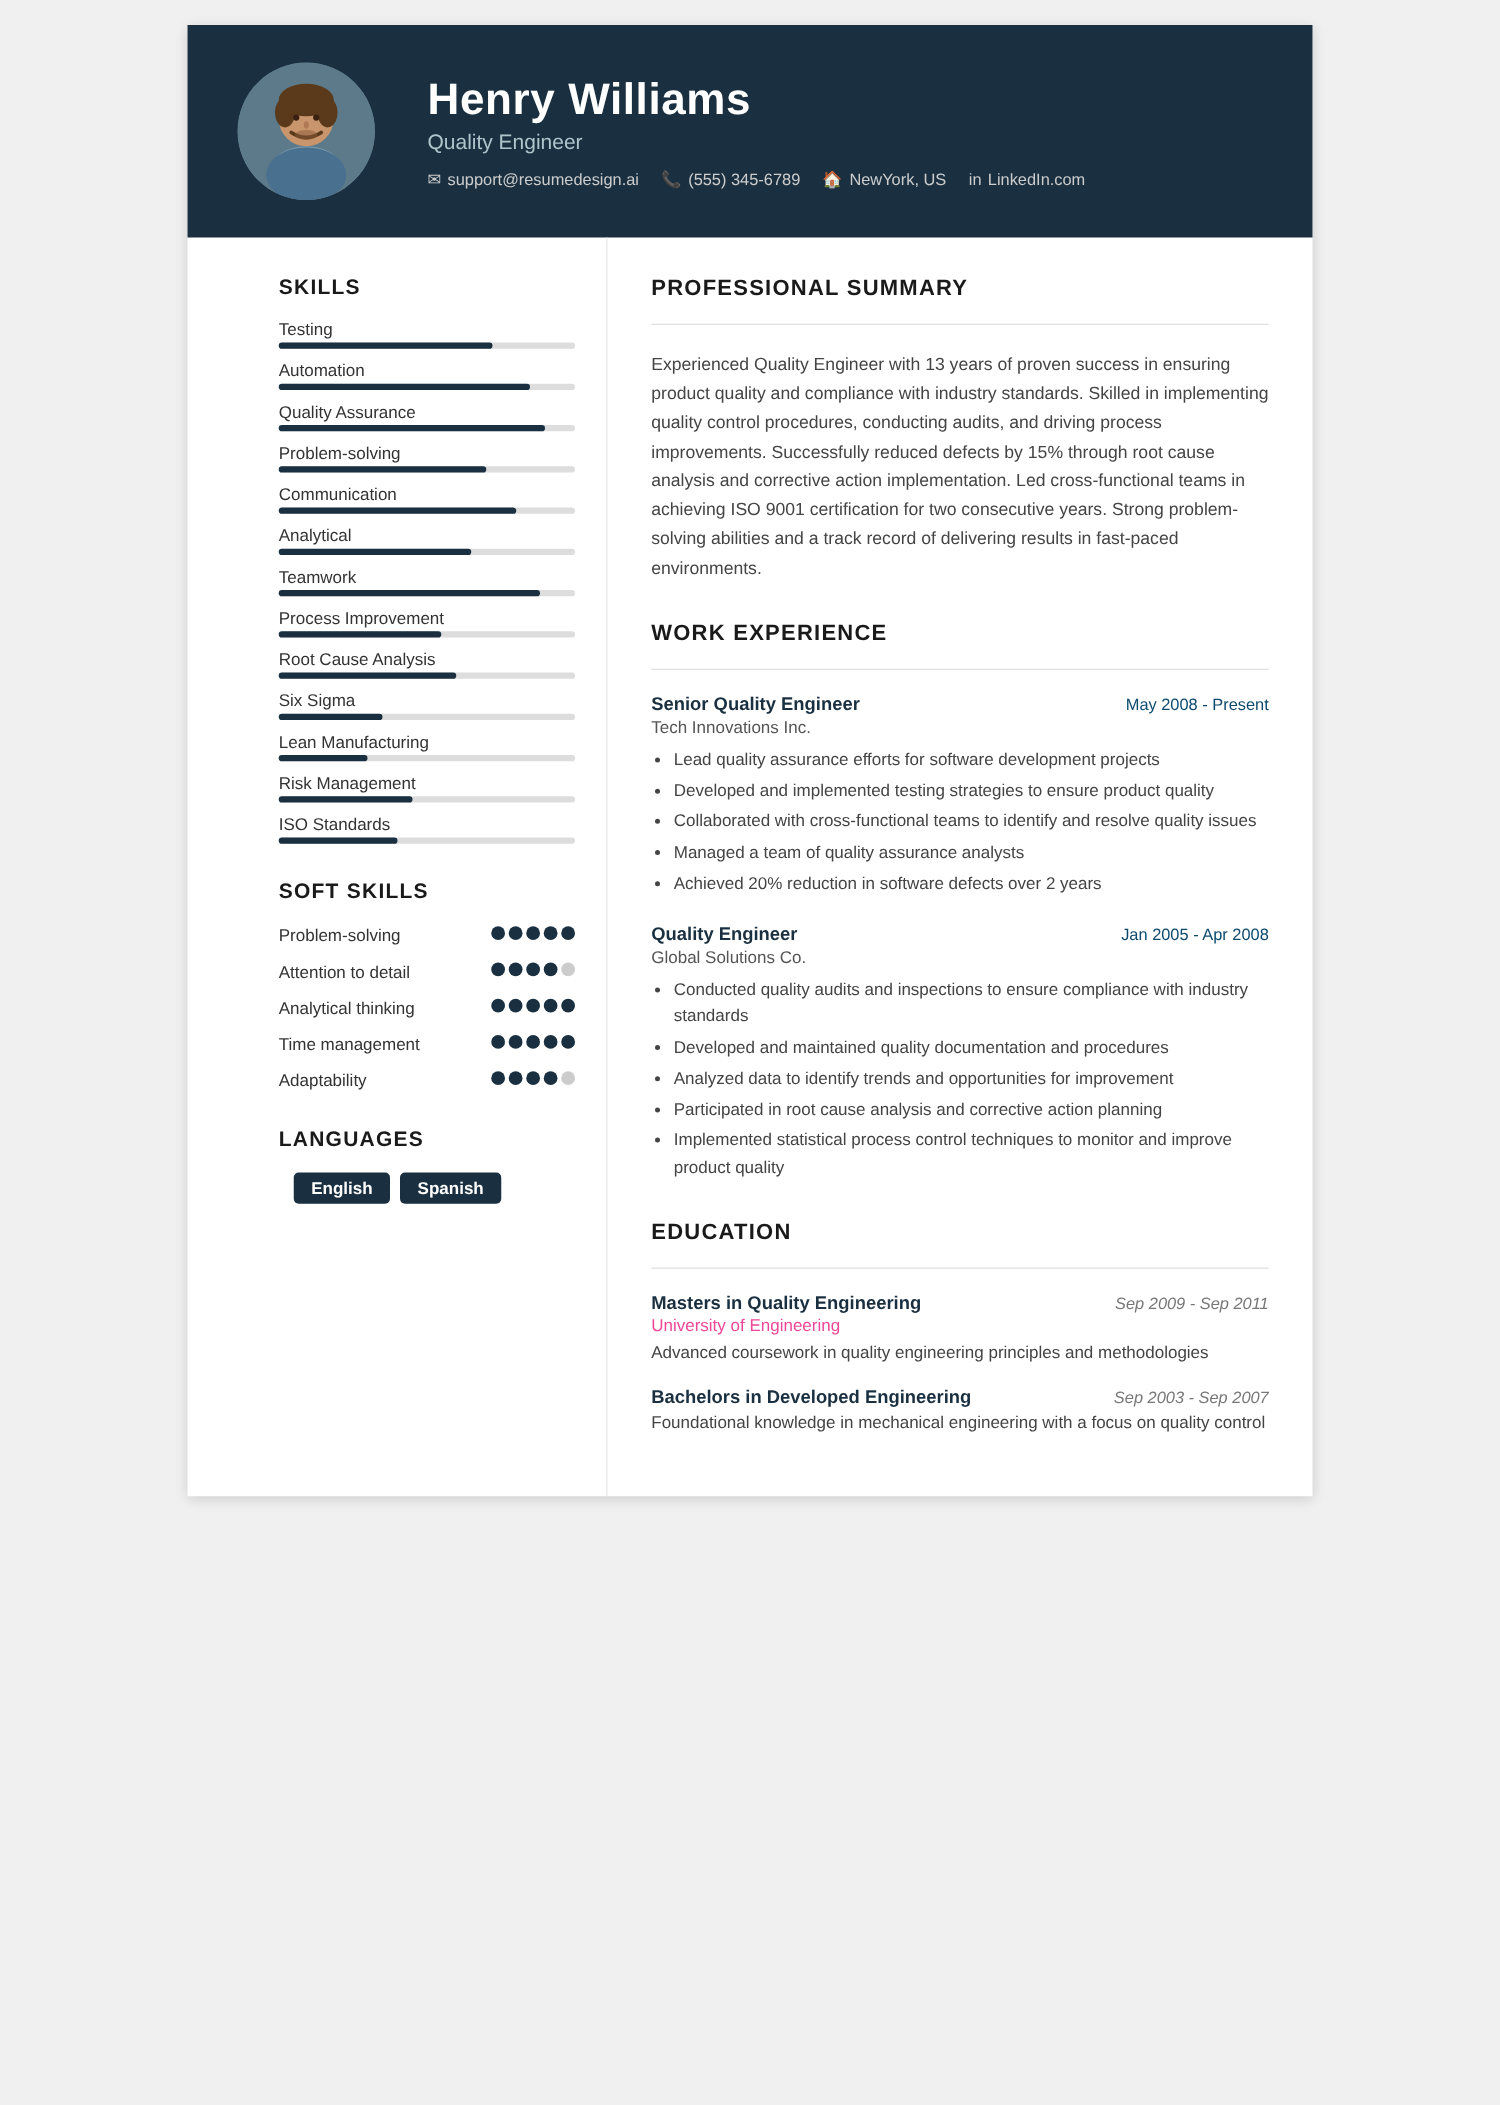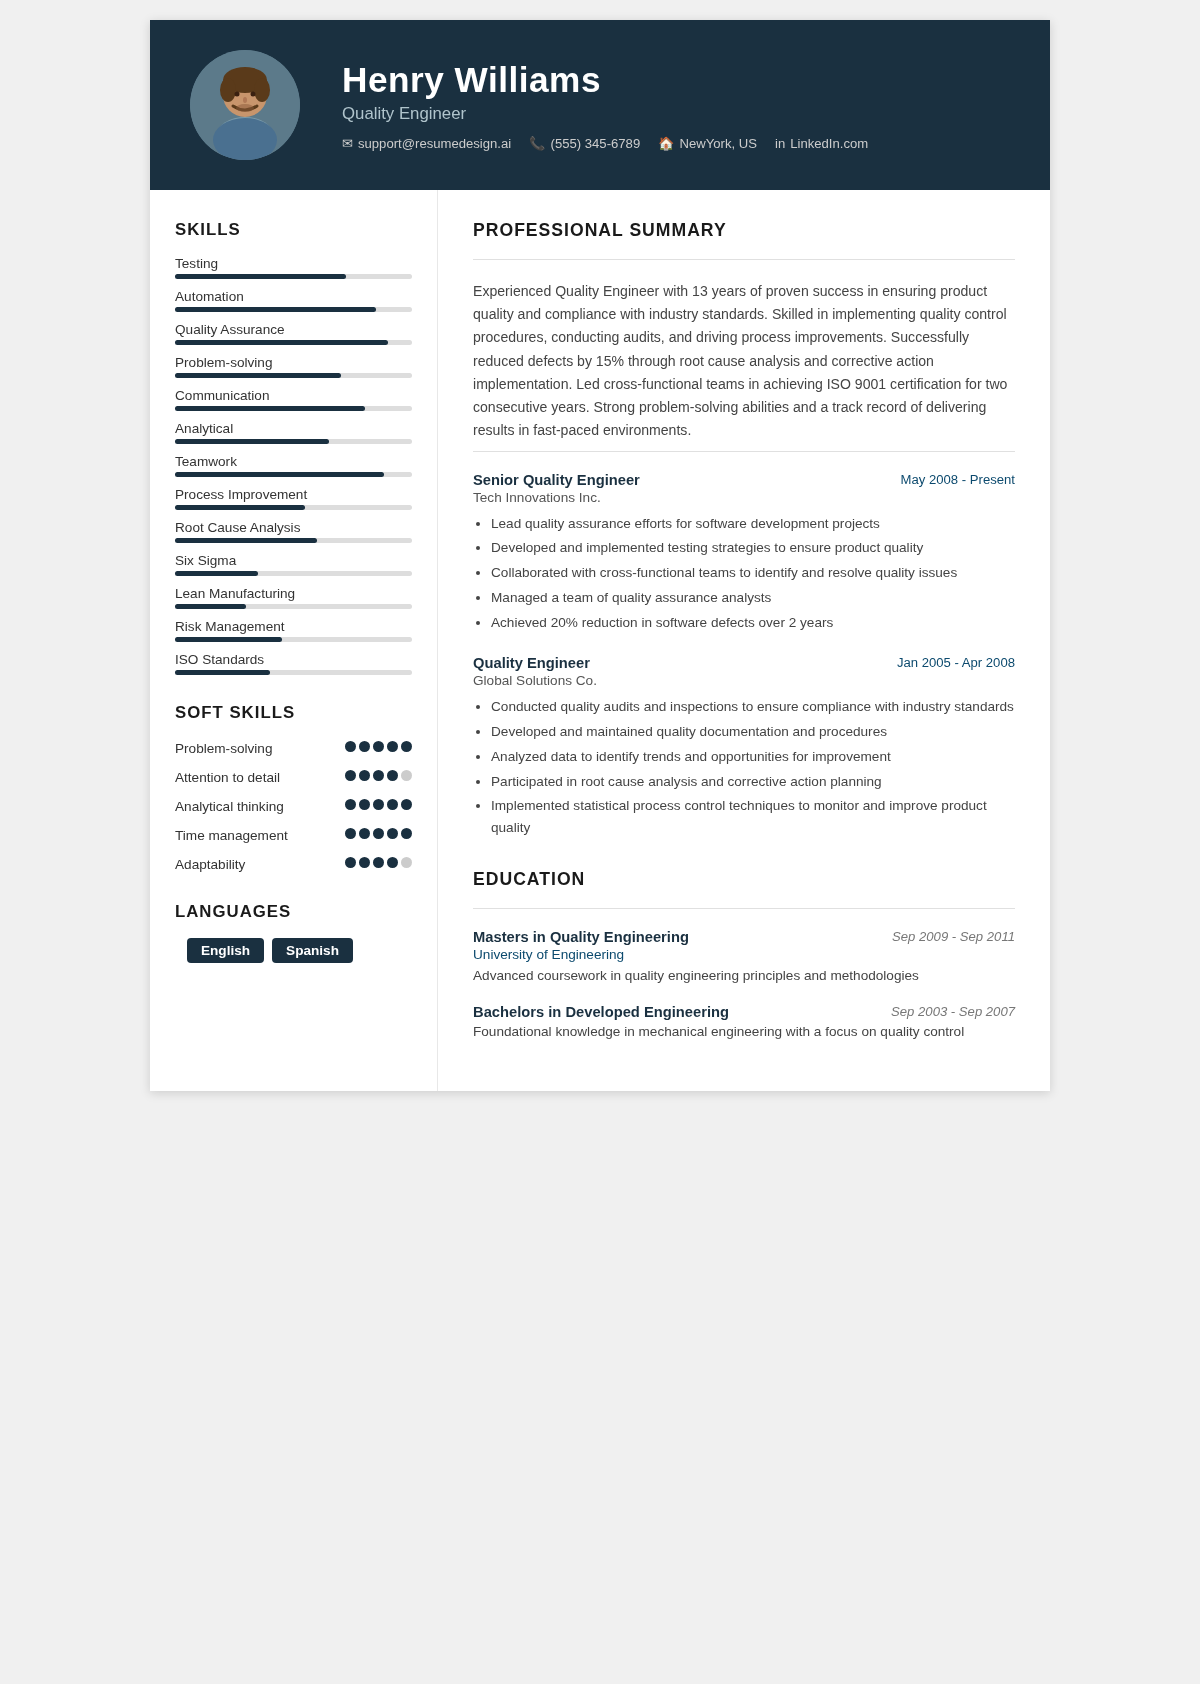--- a/index.html
+++ b/index.html
@@ -67,20 +67,21 @@
     .body {
       display: flex;
       gap: 0;
     }
     
     .sidebar {
       width: 288px;
       flex-shrink: 0;
       padding: 30px 25px;
       border-right: 1px solid #e8e8e8;
+      margin-left: 48px;
     }
     .section-title {
       font-size: 1.05em;
       font-weight: 700;
       text-transform: uppercase;
       letter-spacing: 1px;
       color: #1a1a1a;
       margin-bottom: 16px;
       margin-top: 28px;
     }
@@ -219,21 +220,21 @@
       color: #1a3040;
     }
     .edu-date {
       font-size: 0.82em;
       color: #777;
       font-style: italic;
       white-space: nowrap;
     }
     .edu-school {
       font-size: 0.85em;
-      color: #0c4a6e;
+      color: #ec4899;
       margin-bottom: 4px;
     }
     .edu-desc {
       font-size: 0.85em;
       color: #444;
       line-height: 1.5;
     }
     .divider {
       border: none;
       border-top: 1px solid #e0e0e0;
@@ -442,20 +443,21 @@
         </div>
 
     </div>
 
     <div class="main">
 
       <div class="main-section-title">PROFESSIONAL SUMMARY</div>
       <hr class="divider">
       <p class="summary-text">Experienced Quality Engineer with 13 years of proven success in ensuring product quality and compliance with industry standards. Skilled in implementing quality control procedures, conducting audits, and driving process improvements. Successfully reduced defects by 15% through root cause analysis and corrective action implementation. Led cross-functional teams in achieving ISO 9001 certification for two consecutive years. Strong problem-solving abilities and a track record of delivering results in fast-paced environments.</p>
 
+      <div class="main-section-title">WORK EXPERIENCE</div>
       <hr class="divider">
       <div id="jobs-list">
           <div class="job">
       <div class="job-header">
         <span class="job-title">Senior Quality Engineer</span>
         <span class="job-date">May 2008 - Present</span>
       </div>
       <div class="job-company">Tech Innovations Inc.</div>
       <ul class="job-bullets">
               <li>Lead quality assurance efforts for software development projects</li>

